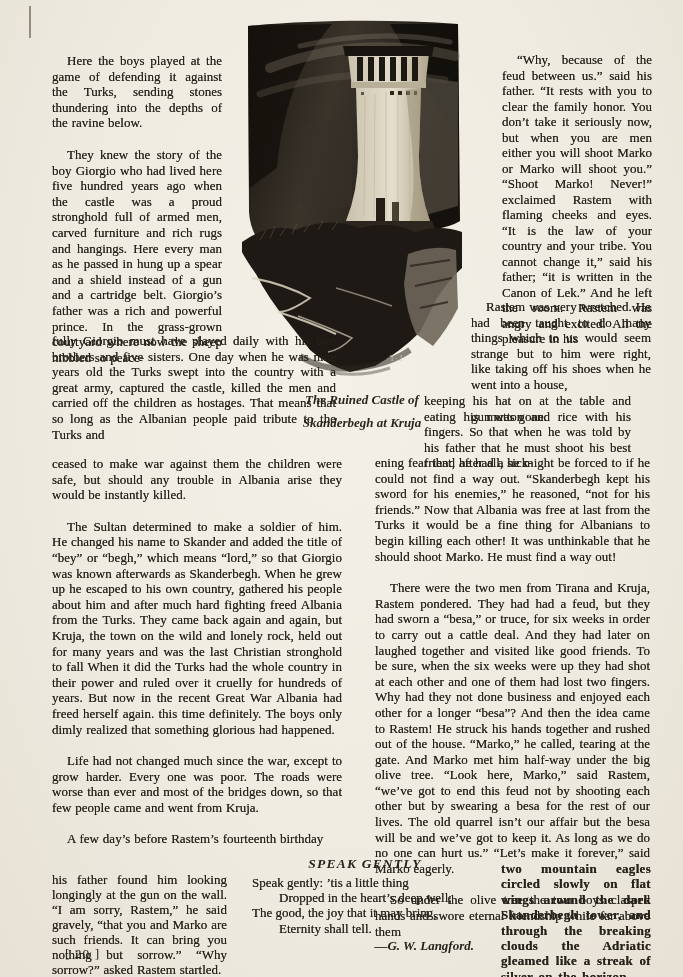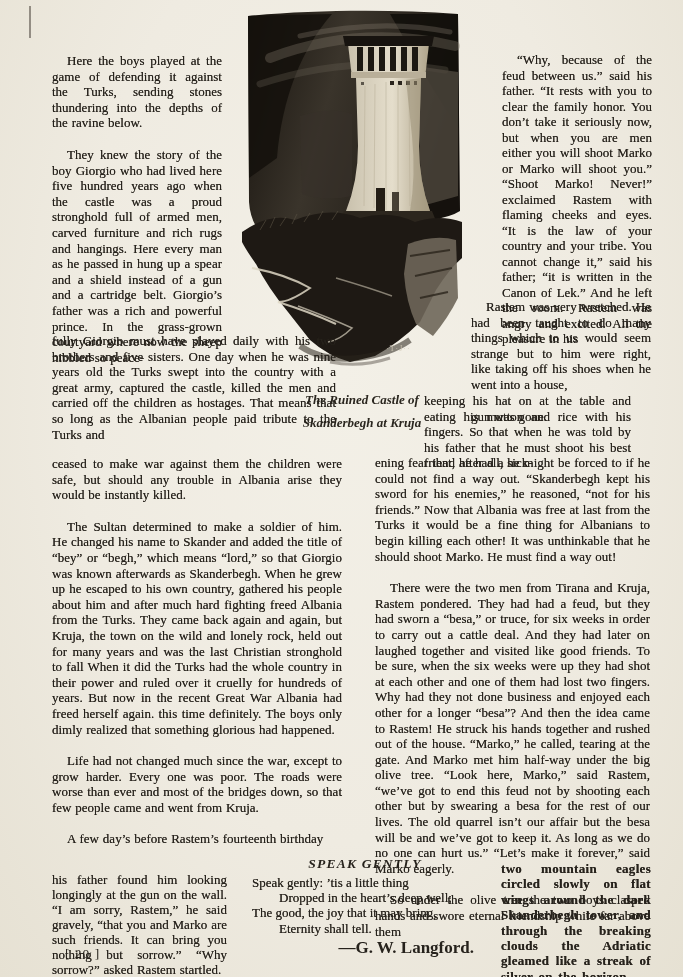--- a/index.html
+++ b/index.html
@@ -18,31 +18,31 @@
   #l3 { left:36px;  top:440px; width:322px; }
   #l4 { left:36px;  top:856px; width:207px; line-height:15px; }
 
   #r1 { left:486px; top:36px;  width:182px; line-height:15.5px; }
   #r2 { left:455px; top:283px; width:212px; }
   #r3 { left:408px; top:377px; width:239px; }
   #r4 { left:359px; top:439px; width:307px; }
   #r5 { left:485px; top:845px; width:182px; font-weight:700; letter-spacing:0.3px;
         word-spacing:2px; line-height:15.4px; }
 
-  .illustration { position:absolute; left:240px; top:6px; width:226px; height:368px; margin:0; }
+  .illustration { position:absolute; left:240px; top:16px; width:226px; height:368px; margin:0; }
   .caption { position:absolute; left:288px; top:380px; width:148px; text-align:center;
              font-style:italic; font-weight:700; font-size:13px; line-height:23px;
              color:#2a261f;margin-top:8px; }
 
   .poem { position:absolute; left:252px; top:856px; width:226px; }
   .poem-title { text-align:center; font-style:italic; font-weight:700; font-size:13.5px;
                 letter-spacing:1.2px; margin-bottom:3px; }
   .poem-line { font-size:13px; line-height:15.2px; text-shadow:0 0 0.35px rgba(38,32,25,0.75); }
   .poem-line.ind { padding-left:27px; }
-  .poem-attr { text-align:right; font-weight:700; font-size:17px;
+  .poem-attr { text-align:right; font-style:italic; font-weight:700; font-size:13px;
                margin-top:2px; padding-right:4px; }
 
   .page-number { position:absolute; left:34px; top:946px; font-size:13.5px;
                  letter-spacing:1px;margin-left:31px; }
   .artifact-tick { position:absolute; left:29px; top:6px; width:2px; height:32px;
                    background:#4a443c; opacity:0.55; }
 </style>
 </head>
 <body>
 

